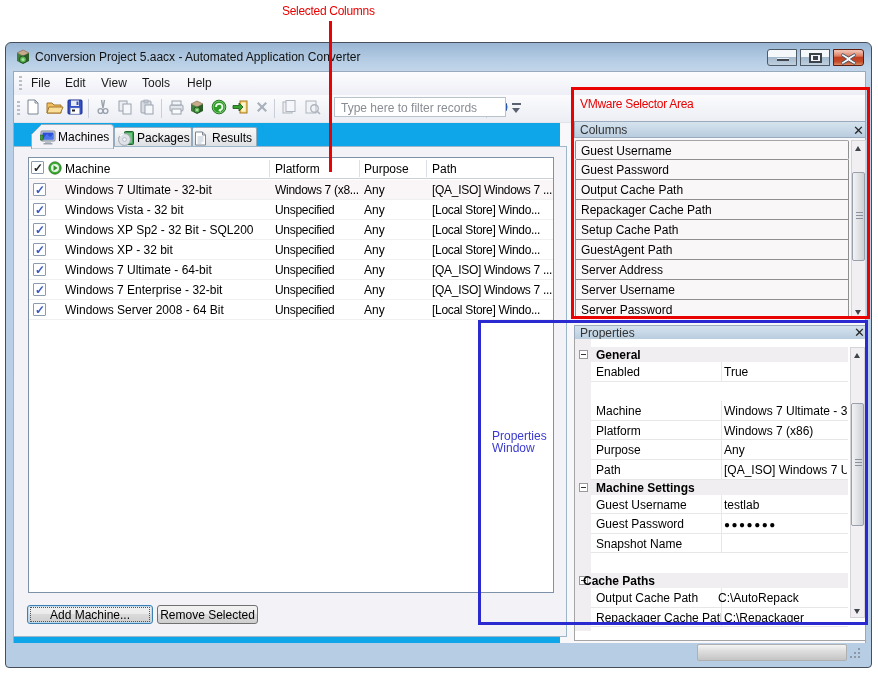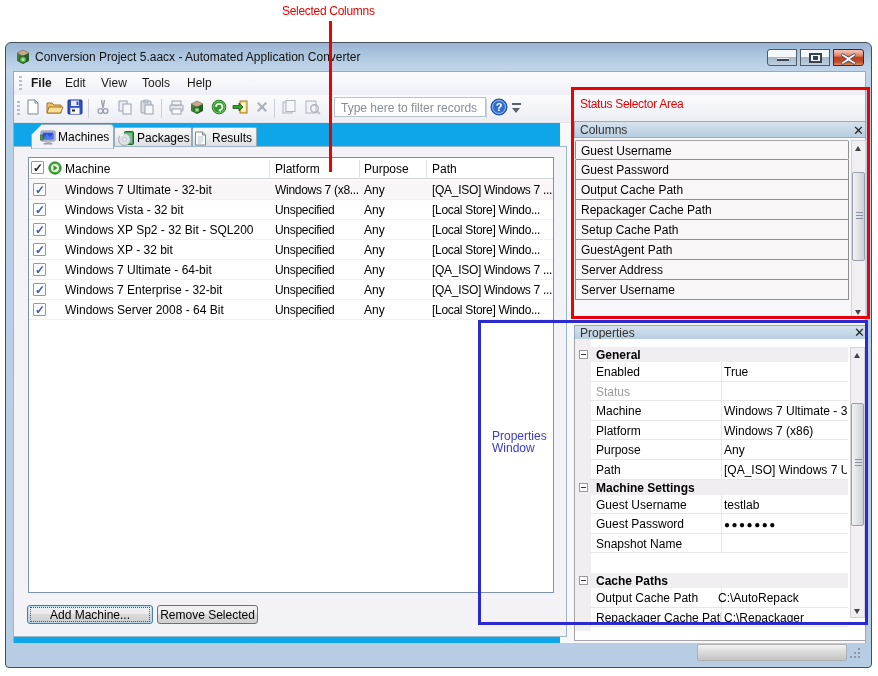--- a/index.html
+++ b/index.html
@@ -61,21 +61,21 @@
       <div class="abs" style="left:12px;top:6px;width:5px;height:4px;background:#3c424a;"></div>
     </div>
 <div class="abs capbtn" style="left:827px;width:31px;border-radius:0 3px 3px 0;background:linear-gradient(#f0bdae 8%,#dd7d60 40%,#bf3f22 50%,#c44c28 78%,#dc8a64);border-color:#5e1f10;">
       <svg class="abs" style="left:7px;top:2.5px" width="15" height="12" viewBox="0 0 15 12">
         <path d="M1.5 0.5 L7.5 4 L13.5 0.5 L14.8 2.5 L9.5 6 L14.8 9.5 L13.5 11.5 L7.5 8 L1.5 11.5 L0.2 9.5 L5.5 6 L0.2 2.5 Z" fill="#f6f8fa" stroke="#4a5663" stroke-width="1"></path>
       </svg>
     </div>
 <div id="inner" class="abs">
 <div id="menubar" class="abs">
 <div class="abs grip" style="left:5px;top:4px;height:15px;"></div>
-<div class="abs menuitem" style="left:17px;font-weight:bold;">File</div>
+<div class="abs menuitem" style="left:17px;">File</div>
 <div class="abs menuitem" style="left:51px;">Edit</div>
 <div class="abs menuitem" style="left:87px;">View</div>
 <div class="abs menuitem" style="left:128px;">Tools</div>
 <div class="abs menuitem" style="left:173px;">Help</div>
 </div>
 <div id="toolbar" class="abs">
 <div class="abs grip" style="left:3px;top:6px;height:16px;"></div>
 <svg class="abs" style="left:11px;top:4px" width="16" height="16" viewBox="0 0 16 16">
           <path d="M3 1 L10 1 L13 4 L13 15 L3 15 Z" fill="#fff" stroke="#7a8694" stroke-width="1"></path>
           <path d="M10 1 L10 4 L13 4" fill="none" stroke="#7a8694" stroke-width="1"></path>
@@ -144,21 +144,21 @@
           <path d="M13 12.2 L16 15" stroke="#aeb4be" stroke-width="1.6"></path>
         </svg>
 <div class="abs tsep" style="left:472px;"></div>
 <svg class="abs" style="left:476px;top:3px" width="18" height="18" viewBox="0 0 18 18">
           <circle cx="9" cy="9" r="8" fill="#2f6fd0" stroke="#1b4a9a"></circle>
           <circle cx="9" cy="9" r="6.5" fill="none" stroke="#9fc0ea" stroke-width="1"></circle>
           <text x="9" y="13" font-family="Liberation Sans" font-size="11" font-weight="bold" fill="#fff" text-anchor="middle">?</text>
         </svg>
 <div class="abs" style="left:498px;top:8px;width:9px;height:2px;background:#5a6270;"></div>
 <div class="abs arrow" style="left:498px;top:13px;border-left:4.5px solid transparent;border-right:4.5px solid transparent;border-top:5px solid #5a6270;"></div>
-<div class="abs" style="left:320px;top:2px;width:152px;height:20px;background:#fff;border:1px solid #b9c3cc;color:#888d94;padding:3px 0 0 6px;">Type here to filter records</div>
+<div class="abs" style="left:320px;top:2px;width:172px;height:20px;background:#fff;border:1px solid #b9c3cc;color:#888d94;padding:3px 0 0 6px;">Type here to filter records</div>
 </div>
 <div id="client" class="abs">
 <div class="abs" style="left:546px;top:0;width:305px;height:520px;background:#f8f8fb;"></div>
 <div class="abs tab" style="left:100px;top:4px;width:78px;"></div>
 <div class="abs tab" style="left:178px;top:4px;width:65px;"></div>
 <svg class="abs" style="left:13px;top:0px;z-index:3" width="89" height="26" viewBox="0 0 89 26">
           <path d="M14.5 1.5 L83.5 1.5 Q86.5 1.5 86.5 4.5 L86.5 26 L4.5 26 L4.5 11.5 Z" fill="#f4f4f8" stroke="#94aabd" stroke-width="1"></path>
         </svg>
 <div id="tabpage" class="abs" style="z-index:2;"></div>
 <svg class="abs" style="left:26px;top:7px;z-index:4" width="17" height="15" viewBox="0 0 17 15">
@@ -280,20 +280,21 @@
 <div class="abs pcap" style="width:292px;height:17px;padding:1px 0 0 5px;">Columns</div>
 <div class="abs pcapx" style="left:279px;top:2px;">✕</div>
 <div class="abs colrow" style="top:19px;border-top:1px solid #a5a5a5;border-radius:2px;">Guest Username</div>
 <div class="abs colrow" style="top:39px;">Guest Password</div>
 <div class="abs colrow" style="top:59px;">Output Cache Path</div>
 <div class="abs colrow" style="top:79px;">Repackager Cache Path</div>
 <div class="abs colrow" style="top:99px;">Setup Cache Path</div>
 <div class="abs colrow" style="top:119px;">GuestAgent Path</div>
 <div class="abs colrow" style="top:159px;">Server Username</div>
 <div class="abs colrow" style="top:139px;">Server Address</div>
+<div class="abs colrow" style="top:179px;">Server Password</div>
 <div class="abs sbtrack" style="left:277px;top:19px;width:15px;height:179px;">
 <div class="abs sbbtn" style="left:0px;top:0px;width:13px;height:16px;">
               <div class="arrow" style="left:3px;top:5px;border-left:3.5px solid transparent;border-right:3.5px solid transparent;border-bottom:5px solid #3f434a;"></div>
             </div>
 <div class="abs sbthumb" style="left:0px;top:31px;width:13px;height:89px;">
               <div class="abs" style="left:3px;top:39px;width:7px;height:8px;background:repeating-linear-gradient(#8a92a0 0 1px, transparent 1px 3px);"></div>
             </div>
 <div class="abs sbbtn" style="left:0px;top:163px;width:13px;height:16px;">
               <div class="arrow" style="left:3px;top:6px;border-left:3.5px solid transparent;border-right:3.5px solid transparent;border-top:5px solid #3f434a;"></div>
             </div>
@@ -308,25 +309,20 @@
               <div class="abs" style="left:4px;top:3px;width:9px;height:9px;background:#fff;border:1px solid #9a9a9a;font-weight:normal;">
                 <div class="abs" style="left:1px;top:3px;width:5px;height:1px;background:#333;"></div>
               </div>
               <div class="abs" style="left:21px;top:1px;">General</div>
             </div>
 <div class="abs pgrow" style="left:16px;top:23px;width:257px;height:19.6px;background:#fff;">
               <div class="abs" style="left:5px;top:3px;white-space:nowrap;overflow:hidden;width:125px;">Enabled</div>
               <div class="abs" style="left:130px;top:0;width:1px;height:19.6px;background:#e7e7e7;"></div>
               <div class="abs" style="left:133px;top:3px;white-space:nowrap;overflow:hidden;width:123px;">True</div>
             </div>
-<div class="abs pgrow" style="left:16px;top:42.6px;width:257px;height:19.6px;background:#fff;">
-              <div class="abs gray" style="left:5px;top:3px;white-space:nowrap;overflow:hidden;width:125px;">Status</div>
-              <div class="abs" style="left:130px;top:0;width:1px;height:19.6px;background:#e7e7e7;"></div>
-              <div class="abs" style="left:133px;top:3px;white-space:nowrap;overflow:hidden;width:123px;"></div>
-            </div>
 <div class="abs pgrow" style="left:16px;top:62.2px;width:257px;height:19.6px;background:#fff;">
               <div class="abs" style="left:5px;top:3px;white-space:nowrap;overflow:hidden;width:125px;">Machine</div>
               <div class="abs" style="left:130px;top:0;width:1px;height:19.6px;background:#e7e7e7;"></div>
               <div class="abs" style="left:133px;top:3px;white-space:nowrap;overflow:hidden;width:123px;">Windows 7 Ultimate - 3</div>
             </div>
 <div class="abs pgrow" style="left:16px;top:81.8px;width:257px;height:19.6px;background:#fff;">
               <div class="abs" style="left:5px;top:3px;white-space:nowrap;overflow:hidden;width:125px;">Platform</div>
               <div class="abs" style="left:130px;top:0;width:1px;height:19.6px;background:#e7e7e7;"></div>
               <div class="abs" style="left:133px;top:3px;white-space:nowrap;overflow:hidden;width:123px;">Windows 7 (x86)</div>
             </div>
@@ -363,21 +359,21 @@
             </div>
 <div class="abs pgrow" style="left:16px;top:214.4px;width:257px;height:19.6px;background:#fff;margin-top:42px;">
               <div class="abs gray" style="left:5px;top:3px;white-space:nowrap;overflow:hidden;width:125px;">Virtualization Technolog</div>
               <div class="abs" style="left:130px;top:0;width:1px;height:19.6px;background:#e7e7e7;"></div>
               <div class="abs gray" style="left:133px;top:3px;white-space:nowrap;overflow:hidden;width:123px;"><span style="letter-spacing:-0.4px">VMware ESX or ESXi Ser</span></div>
             </div>
 <div class="abs pgroup" style="left:0;top:233.99999999999997px;width:273px;height:15px;">
               <div class="abs" style="left:4px;top:3px;width:9px;height:9px;background:#fff;border:1px solid #9a9a9a;font-weight:normal;">
                 <div class="abs" style="left:1px;top:3px;width:5px;height:1px;background:#333;"></div>
               </div>
-              <div class="abs" style="left:21px;top:1px;text-align:center;">Cache Paths</div>
+              <div class="abs" style="left:8px;top:1px;text-align:center;">Cache Paths</div>
             </div>
 <div class="abs pgrow" style="left:16px;top:249.0px;width:257px;height:19.6px;background:#fff;">
               <div class="abs" style="left:5px;top:3px;white-space:nowrap;overflow:hidden;width:125px;">Output Cache Path</div>
               <div class="abs" style="left:130px;top:0;width:1px;height:19.6px;background:#e7e7e7;"></div>
               <div class="abs" style="left:127px;top:3px;white-space:nowrap;overflow:hidden;width:123px;">C:\AutoRepack</div>
             </div>
 <div class="abs pgrow" style="left:16px;top:268.6px;width:257px;height:19.6px;background:#fff;">
               <div class="abs" style="left:5px;top:3px;white-space:nowrap;overflow:hidden;width:125px;">Repackager Cache Path</div>
               <div class="abs" style="left:130px;top:0;width:1px;height:19.6px;background:#e7e7e7;"></div>
               <div class="abs" style="left:133px;top:3px;white-space:nowrap;overflow:hidden;width:123px;">C:\Repackager</div>
@@ -400,15 +396,15 @@
 <div class="abs" style="left:691px;top:601px;width:150px;height:17px;border:1px solid #b0b0b0;border-radius:2px;background:linear-gradient(#f4f4f4,#dedede 40%,#c4c4c4);"></div>
 <div class="abs" style="left:844px;top:613px;width:2px;height:2px;background:#8d97a5;"></div>
 <div class="abs" style="left:848px;top:613px;width:2px;height:2px;background:#8d97a5;"></div>
 <div class="abs" style="left:848px;top:609px;width:2px;height:2px;background:#8d97a5;"></div>
 <div class="abs" style="left:852px;top:613px;width:2px;height:2px;background:#8d97a5;"></div>
 <div class="abs" style="left:852px;top:609px;width:2px;height:2px;background:#8d97a5;"></div>
 <div class="abs" style="left:852px;top:605px;width:2px;height:2px;background:#8d97a5;"></div>
 </div>
 <div class="abs" style="left:329px;top:21px;width:3px;height:151px;background:#e90202;z-index:20;"></div>
 <div class="abs" style="left:571px;top:87px;width:299px;height:232px;border:3px solid #e90202;z-index:20;"></div>
-<div class="abs red" style="left:580px;top:97px;z-index:20;letter-spacing:-0.3px;">Status Selector Area</div>
+<div class="abs red" style="left:580px;top:97px;z-index:20;letter-spacing:-0.3px;">VMware Selector Area</div>
 <div class="abs" style="left:478px;top:320px;width:390px;height:305px;border:3px solid #2a2ad0;z-index:20;"></div>
 <div class="abs" style="left:492px;top:430px;line-height:12px;color:#3a3ad0;z-index:20;">Properties<br>Window</div>
 
 </body></html>

